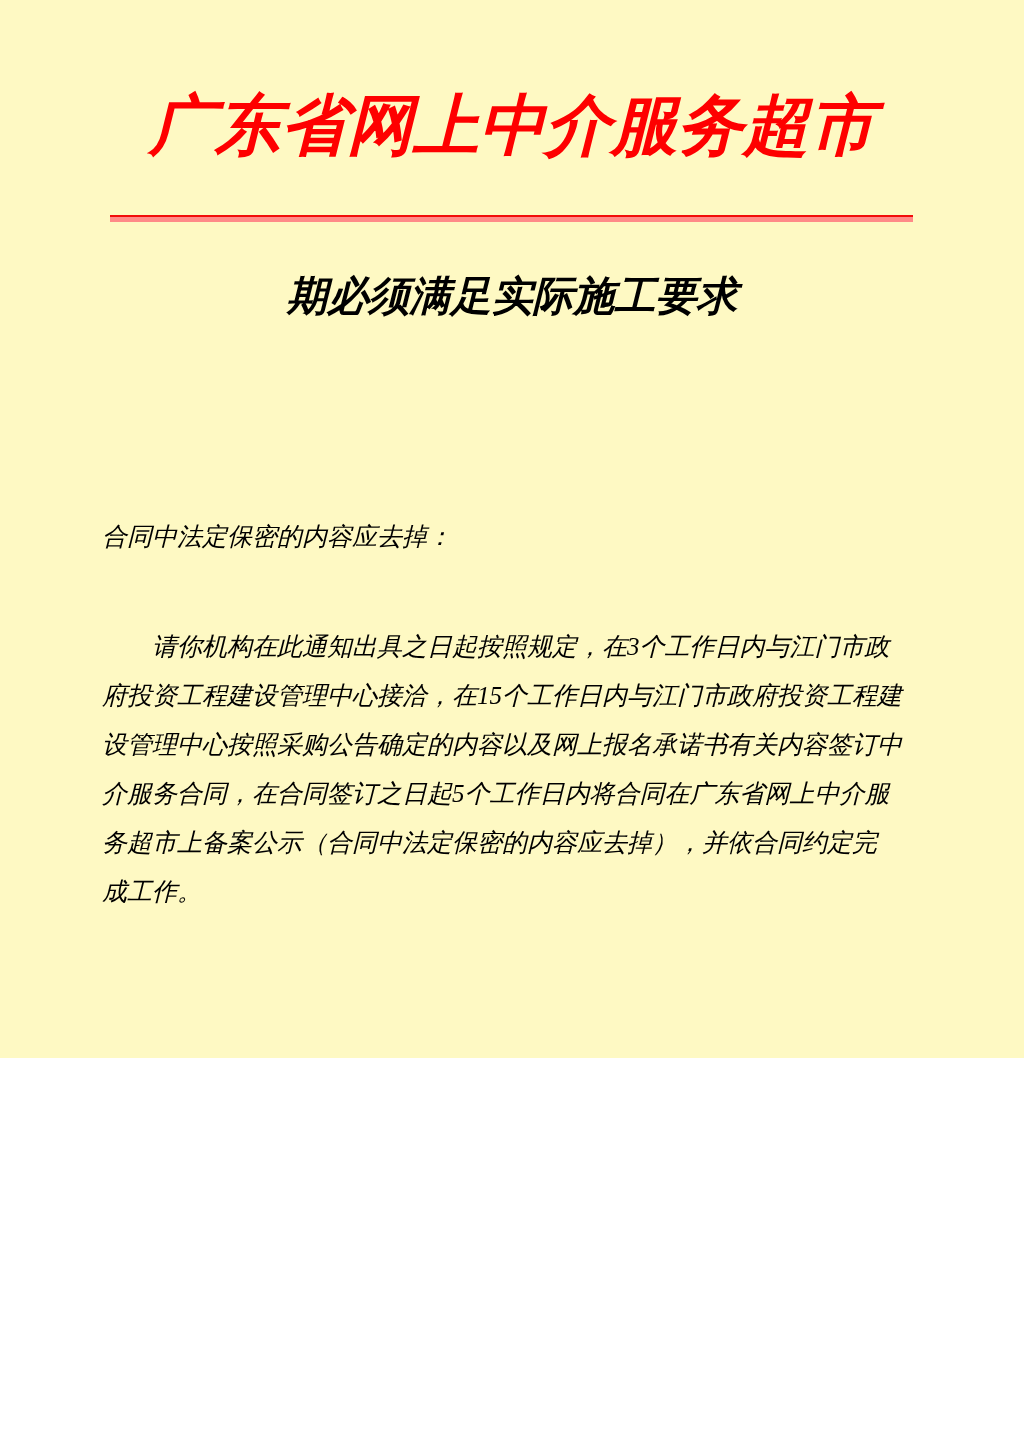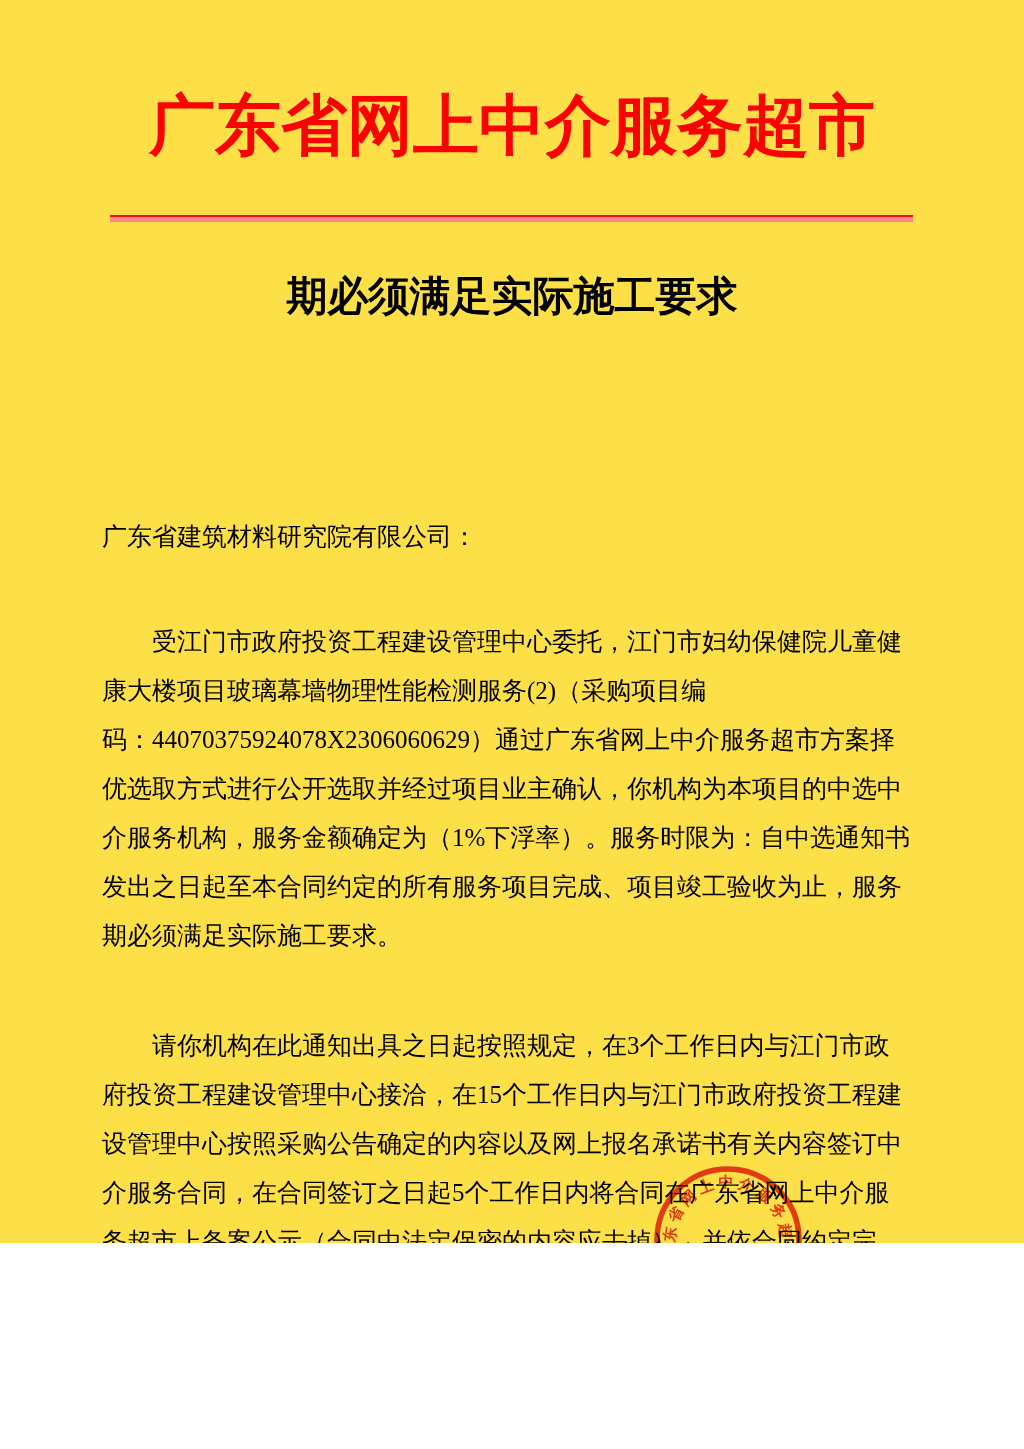--- a/index.html
+++ b/index.html
@@ -1,23 +1,24 @@
 <!DOCTYPE html>
 <html><head>
 <meta charset="utf-8">
 <style>
   html, body { margin: 0; padding: 0; background: #ffffff; }
   .page {
     position: relative;
     width: 1024px;
-    height: 1243px;
-    background: #fde047;
+    height: 1058px;
+    background: #fef9c3;
     overflow: hidden;
     font-family: "Liberation Serif", "DejaVu Serif", serif;
     color: #000000;
+    font-style: italic;
   }
   .letterhead {
     position: absolute;
     top: 80px; left: 0; width: 100%;
     text-align: center;
     font-size: 66px;
     font-weight: bold;
     line-height: 92px;
     color: #fe0000;
     letter-spacing: 0px;
@@ -99,28 +100,21 @@
 <div class="page">
 
   <div class="letterhead">广东省网上中介服务超市</div>
 
   <div class="red-rule"></div>
 
   <div class="doc-title">期必须满足实际施工要求</div>
 
 
   <div class="body-text">
-    <div class="addressee">广东省建筑材料研究院有限公司：</div>
-    <div class="para-1">　　受江门市政府投资工程建设管理中心委托，江门市妇幼保健院儿童健
-康大楼项目玻璃幕墙物理性能检测服务(2)（采购项目编
-码：44070375924078X2306060629）通过广东省网上中介服务超市方案择
-优选取方式进行公开选取并经过项目业主确认，你机构为本项目的中选中
-介服务机构，服务金额确定为（1%下浮率）。服务时限为：自中选通知书
-发出之日起至本合同约定的所有服务项目完成、项目竣工验收为止，服务
-期必须满足实际施工要求。</div>
+    <div class="addressee">合同中法定保密的内容应去掉：</div>
     <div class="para-2">　　请你机构在此通知出具之日起按照规定，在3个工作日内与江门市政
 府投资工程建设管理中心接洽，在15个工作日内与江门市政府投资工程建
 设管理中心按照采购公告确定的内容以及网上报名承诺书有关内容签订中
 介服务合同，在合同签订之日起5个工作日内将合同在广东省网上中介服
 务超市上备案公示（合同中法定保密的内容应去掉），并依合同约定完
 成工作。</div>
   </div>
 
   <div class="sign-org">江门市公共资源交易中心</div>
 

